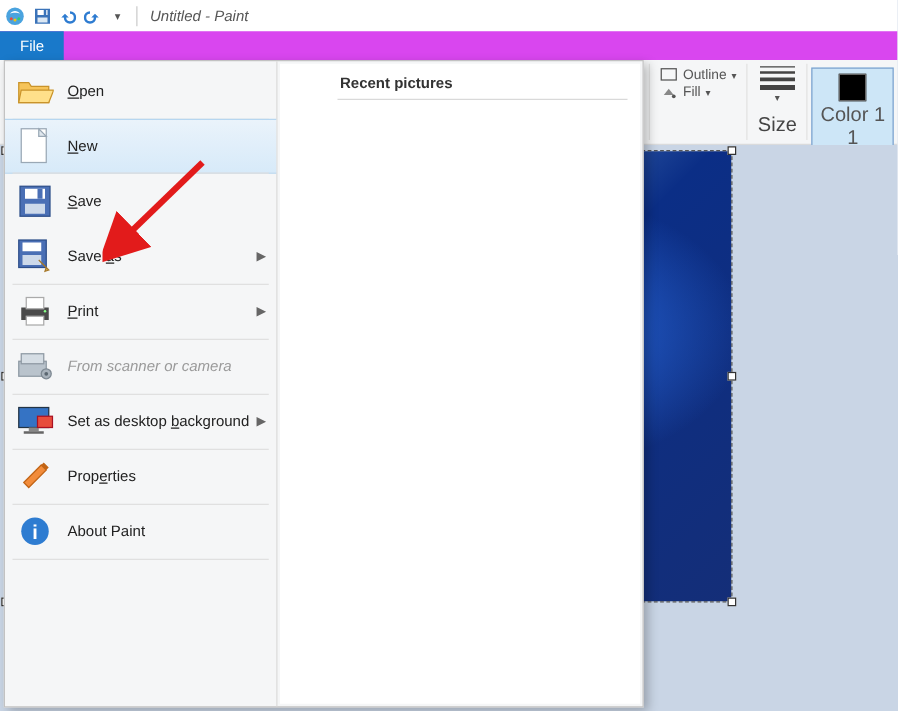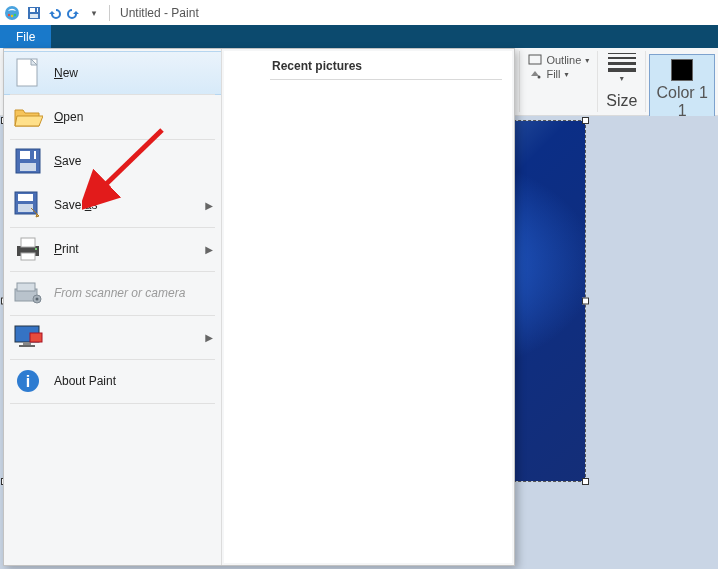--- a/index.html
+++ b/index.html
@@ -2,23 +2,23 @@
 <html><head>
 <meta charset="utf-8">
 <style>
 * { box-sizing: border-box; margin: 0; padding: 0; font-family: "Segoe UI", Tahoma, sans-serif; }
 body { background: #fff; width: 718px; height: 569px; overflow: hidden; position: relative; }
 
 .titlebar { height: 25px; display: flex; align-items: center; padding: 0 4px; background: #fff; font-size: 12px; color: #555; gap: 2px; }
 .titlebar .appicon { width: 16px; height: 16px; margin-right: 3px; }
 .titlebar .qa { width: 18px; height: 18px; display: flex; align-items: center; justify-content: center; cursor: pointer; }
 .titlebar .sep { width: 1px; height: 16px; background: #ccc; margin: 0 4px; }
-.titlebar .title { margin-left: 4px; }
-
-.ribbon-top { height: 23px; background: #0c4a6e; display: flex; }
+.titlebar .title { margin-left: 4px; font-style: italic; }
+
+.ribbon-top { height: 23px; background: #d946ef; display: flex; }
 .file-tab { background: #1979ca; color: #fff; font-size: 12px; padding: 4px 16px; display: flex; align-items: center; cursor: pointer; }
 
 .ribbon-body { height: 68px; background: #f5f6f7; border-bottom: 1px solid #dadbdc; display: flex; align-items: stretch; padding: 3px 0; }
 .ribbon-hidden { flex: 1; }
 .ribbon-slice { border-left: 1px solid #e2e2e2; padding: 2px 8px 0 8px; font-size: 11px; color: #555; display: flex; flex-direction: column; align-items: center; justify-content: flex-start; }
 .ribbon-slice .opt { display: flex; align-items: center; gap: 4px; padding: 1px 0; cursor: pointer; }
 .ribbon-slice .lbl { font-size: 16px; color: #444; margin-top: auto; padding-bottom: 2px; }
 .size-group { display:flex; flex-direction:column; align-items:center; justify-content:center; gap:2px; }
 .size-lines { display:flex; flex-direction:column; gap:3px; width:28px; }
 .size-lines div { background:#444; height:1px; }
@@ -147,38 +147,38 @@
     <div class="sel-handle h-mr"></div>
     <div class="sel-handle h-bl"></div>
     <div class="sel-handle h-bc"></div>
     <div class="sel-handle h-br"></div>
   </div>
 </div>
 
 <div class="filemenu">
   <div class="filemenu-left">
 
+    <div class="fm-item div-after">
+      <span class="fm-icon">
+        <svg width="30" height="26" viewBox="0 0 30 26">
+            <path d="M2 6h8l2 3h14v13H2z" fill="#f6c45a" stroke="#c9932a"></path>
+            <path d="M4 12h26l-4 10H2z" fill="#ffe08a" stroke="#c9932a"></path>
+          </svg>
+      </span>
+      <span><span class="ul">O</span>pen</span>
+    </div>
+
     <div class="fm-item hover div-after">
       <span class="fm-icon">
         <svg width="26" height="30" viewBox="0 0 26 30">
             <rect x="2" y="1" width="20" height="27" fill="#fff" stroke="#9aa8b5"></rect>
             <path d="M16 1v6h6z" fill="#dfe7ee" stroke="#9aa8b5"></path>
           </svg>
       </span>
       <span><span class="ul">N</span>ew</span>
-    </div>
-
-    <div class="fm-item div-after">
-      <span class="fm-icon">
-        <svg width="30" height="26" viewBox="0 0 30 26">
-            <path d="M2 6h8l2 3h14v13H2z" fill="#f6c45a" stroke="#c9932a"></path>
-            <path d="M4 12h26l-4 10H2z" fill="#ffe08a" stroke="#c9932a"></path>
-          </svg>
-      </span>
-      <span><span class="ul">O</span>pen</span>
     </div>
 
     <div class="fm-item">
       <span class="fm-icon">
         <svg width="28" height="28" viewBox="0 0 28 28">
             <rect x="2" y="2" width="24" height="24" fill="#4a6fb5" stroke="#2d4e8a"></rect>
             <rect x="6" y="4" width="16" height="8" fill="#fff"></rect>
             <rect x="6" y="16" width="16" height="8" fill="#cdd9ea"></rect>
             <rect x="16" y="4" width="4" height="8" fill="#4a6fb5"></rect>
           </svg>
@@ -227,23 +227,33 @@
 
     <div class="fm-item div-after">
       <span class="fm-icon">
         <svg width="30" height="26" viewBox="0 0 30 26">
             <rect x="2" y="2" width="24" height="16" fill="#3573c4" stroke="#234"></rect>
             <rect x="10" y="18" width="8" height="3" fill="#888"></rect>
             <rect x="6" y="21" width="16" height="2" fill="#666"></rect>
             <rect x="17" y="9" width="12" height="9" fill="#e74c3c" stroke="#a12"></rect>
           </svg>
       </span>
+      <span>Set as desktop <span class="ul">b</span>ackground</span>
       <span class="fm-arrow">▶</span>
     </div>
 
+    <div class="fm-item div-after">
+      <span class="fm-icon">
+        <svg width="26" height="26" viewBox="0 0 26 26">
+            <path d="M4 18L18 4l4 4L8 22z" fill="#f28c3b" stroke="#c26415"></path>
+            <path d="M18 4l4 4 2-2-4-4z" fill="#c26415"></path>
+          </svg>
+      </span>
+      <span>Prop<span class="ul">e</span>rties</span>
+    </div>
 
     <div class="fm-item div-after">
       <span class="fm-icon">
         <svg width="26" height="26" viewBox="0 0 26 26">
             <circle cx="13" cy="13" r="11" fill="#2e7cd1"></circle>
             <text x="13" y="19" text-anchor="middle" font-size="16" font-weight="bold" fill="#fff" font-family="Georgia">i</text>
           </svg>
       </span>
       <span>About Paint</span>
     </div>

